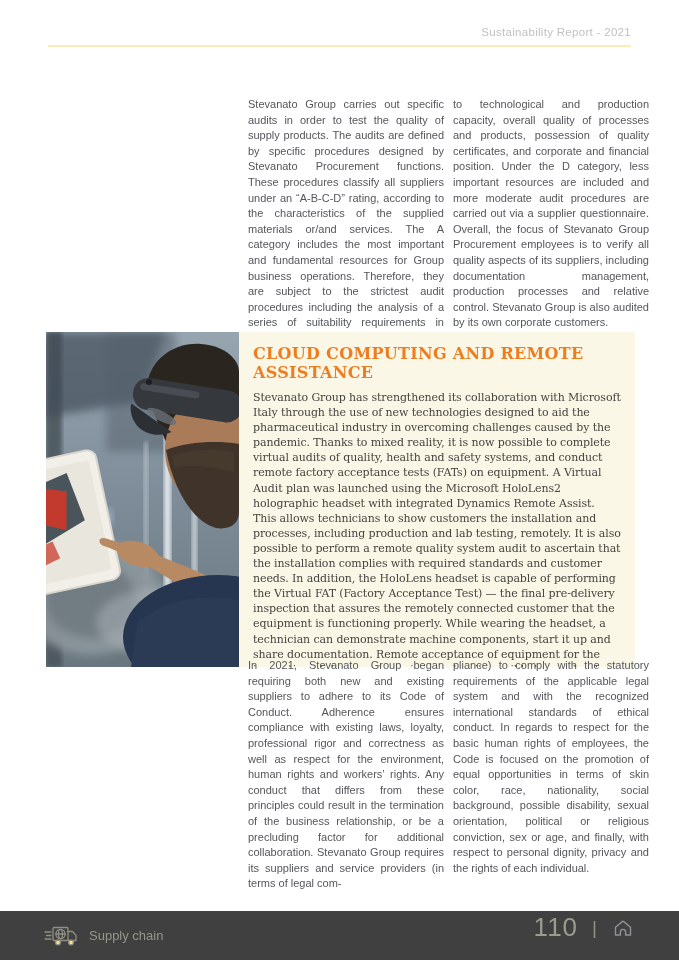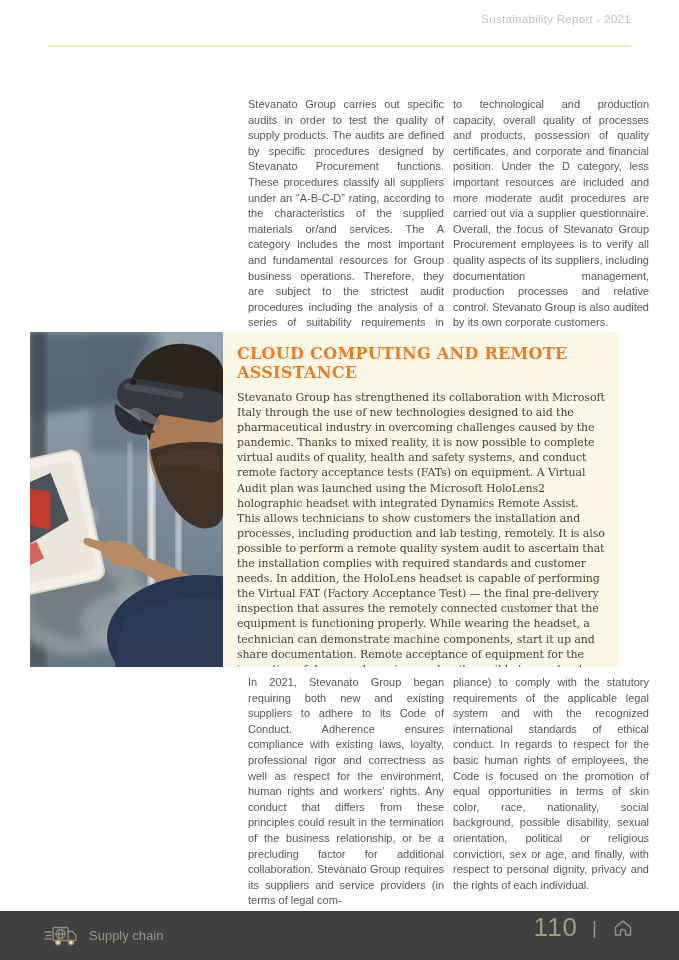--- a/index.html
+++ b/index.html
@@ -3,39 +3,39 @@
 <meta charset="utf-8">
 <style>
   * { margin:0; padding:0; box-sizing:border-box; }
   html,body { background:#e8e8e8; }
   .page {
     position:relative; width:679px; height:960px; margin:0 auto;
     background:#ffffff; overflow:hidden;
     font-family:"Liberation Sans", sans-serif;
   }
   .header-title {
-    position:absolute; top:13px; right:48px;
+    position:absolute; top:26px; right:48px;
     font-size:11.5px; letter-spacing:.3px; color:#c1c1c1;
   }
   .header-rule {
     position:absolute; top:45px; left:48px; width:583px; height:2px;
     background:#f8ecb7;
   }
   .two-cols {
     position:absolute; left:248px; width:401px;
     display:flex; gap:9px;
   }
   .two-cols.top { top:97px; }
-  .two-cols.bottom { top:675px; }
+  .two-cols.bottom { top:658px; }
   .col {
     width:196px; font-size:11px; line-height:15.6px; color:#54565b;
     text-align:justify;
   }
   .feature {
-    position:absolute; left:30px; top:332px; width:589px; height:335px;
+    position:absolute; left:46px; top:332px; width:589px; height:335px;
     display:flex;
   }
   .photo {
     width:193px; height:335px; flex:0 0 193px; overflow:hidden;
   }
   .feature-box {
     width:396px; height:335px; background:#fbf7e6; overflow:hidden;
     padding:12px 14px 0 14px;
   }
   .feature-title {

